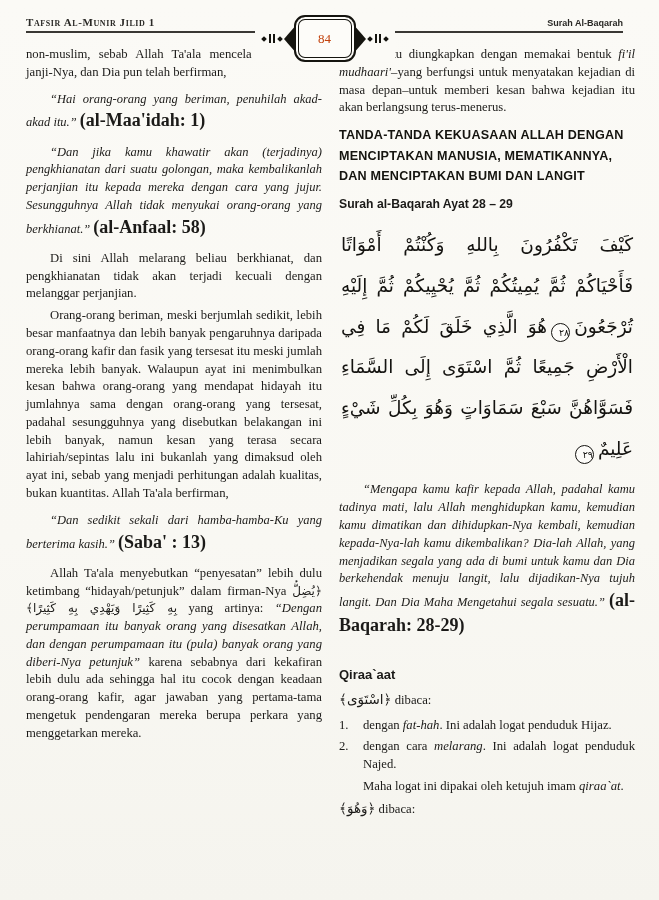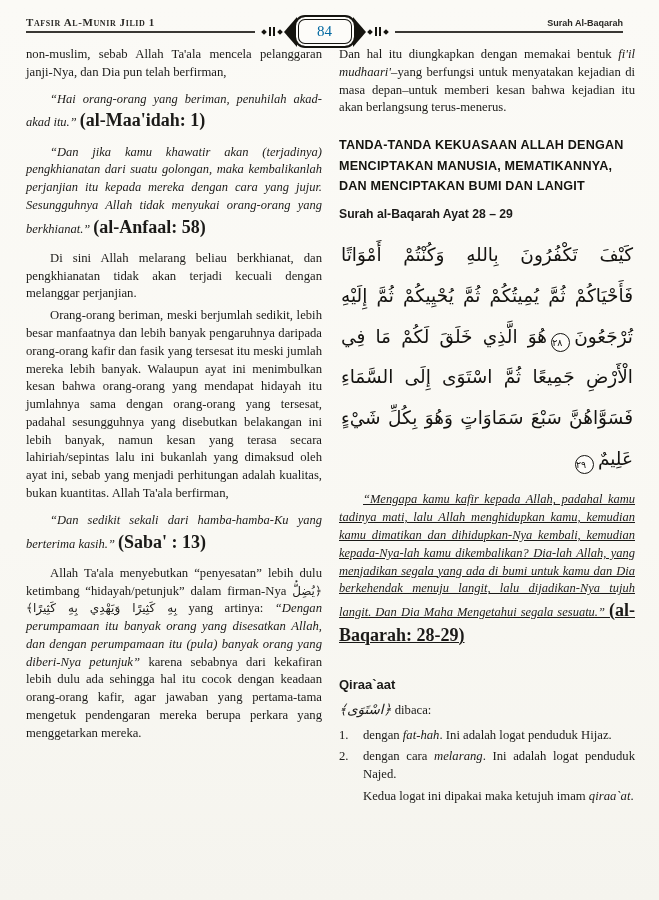--- a/index.html
+++ b/index.html
@@ -41,81 +41,81 @@
     background: #fbfaf6; padding: 0 5px;
   }
   .orn-tickgroup { display: flex; align-items: center; }
   .orn-dot { width: 4px; height: 4px; background: #15140f; transform: rotate(45deg); margin: 0 2px; }
   .orn-tick { width: 2px; height: 9px; background: #15140f; margin: 0 1px; }
   .wing { width: 0; height: 0; }
   .wing-left { border-top: 15px solid transparent; border-bottom: 15px solid transparent; border-right: 13px solid #15140f; margin-right: -3px; }
   .wing-right { border-top: 15px solid transparent; border-bottom: 15px solid transparent; border-left: 13px solid #15140f; margin-left: -3px; }
   .cartouche {
     position: relative; z-index: 1;
-    min-width: 62px; height: 33px;
+    min-width: 62px; height: 47px;
     display: flex; align-items: center; justify-content: center;
     background: #fdfcf9;
     border: 2px solid #15140f; border-radius: 11px;
     box-shadow: inset 0 0 0 2px #fdfcf9, inset 0 0 0 3px #15140f;
-    font-size: 15px; font-weight: 500; color: #0369a1;
+    font-size: 13px; font-weight: 500; color: #c2410c;
   }
 
   
   .columns { display: flex; gap: 17px; padding: 13px 24px 0 26px; }
   .col { flex: 1 1 0; }
 
   p, .quote, .oitem, .word-line { font-size: 12.7px; line-height: 1.4; text-align: justify; }
   p { margin: 0 0 4px; text-indent: 24px; }
   p.noindent { text-indent: 0; }
   .it { font-style: italic; }
 
   .quote { margin: 9px 0 10px; text-indent: 24px; }
   .qtext { font-style: italic; font-size: 12.5px; }
   .qref  { font-weight: bold; font-size: 18px; }
 
   .sec-heading {
     font-family: "Liberation Sans", sans-serif;
     font-weight: bold; font-size: 12.6px; line-height: 1.62;
     letter-spacing: .2px; color: #15140f;
-    margin: 18px 0 0; text-align: left;
+    margin: 8px 0 0; text-align: left;
   }
   .sub-heading {
     font-family: "Liberation Sans", sans-serif;
     font-weight: bold; font-size: 12.2px;
     margin: 11px 0 0; text-align: left;
   }
   .arabic-inline { font-family: "DejaVu Sans", sans-serif; font-size: 12px; unicode-bidi: isolate; }
 
   .arabic-block {
     direction: rtl;
     font-family: "DejaVu Sans", sans-serif;
     font-size: 18.5px; line-height: 2.2;
     text-align: justify;
     margin: 14px 2px 12px;
     color: #141310;
     word-spacing: 1px;
   }
   .medallion {
-    display: inline-flex; align-items: center; justify-content: flex-end;
+    display: inline-flex; align-items: center; justify-content: flex-start;
     width: 19px; height: 19px;
     border: 1.5px solid #141310; border-radius: 50%;
     font-size: 9.5px; line-height: 1;
     margin: 0 4px; vertical-align: -3px;
     background: #fdfcf9;
   }
 
-  .translation { margin: 6px 0 0; text-decoration: underline; }
+  .translation { margin: 6px 0 0; }
 
   .qiraaat-heading {
     font-family: "Liberation Sans", sans-serif;
     font-weight: bold; font-size: 13px;
     margin: 29px 0 8px; text-align: left;
   }
   .word-line { margin: 0 0 7px; text-indent: 0; }
-  .word-line .arabic-inline { font-size: 13.5px; font-style: italic; }
+  .word-line .arabic-inline { font-size: 13.5px; }
 
   .olist { margin: 2px 0 4px; }
   .oitem { display: flex; margin: 0 0 3px; }
   .onum { flex: 0 0 24px; }
   .obody { flex: 1 1 auto; }
 </style>
 </head>
 <body>
 
 <div class="page">
@@ -188,18 +188,19 @@
         <div class="oitem">
           <span class="onum">1.</span>
           <span class="obody"><span>dengan </span><span class="it">fat-hah</span><span>. Ini adalah logat penduduk Hijaz.</span></span>
         </div>
         <div class="oitem">
           <span class="onum">2.</span>
           <span class="obody"><span>dengan cara </span><span class="it">melarang</span><span>. Ini adalah logat penduduk Najed.</span></span>
         </div>
       </div>
 
-      <p><span>Kedua logat ini dipakai maka ketujuh imam </span><span class="it">qiraa`at</span><span>.</span></p>
-
+      <p><span>Maha logat ini dipakai oleh ketujuh imam </span><span class="it">qiraa`at</span><span>.</span></p>
+
+      <p class="word-line noindent"><span class="arabic-inline" dir="rtl">﴿وَهُوَ﴾</span><span> dibaca:</span></p>
     </section>
 
   </main>
 </div>
 
 </body></html>

